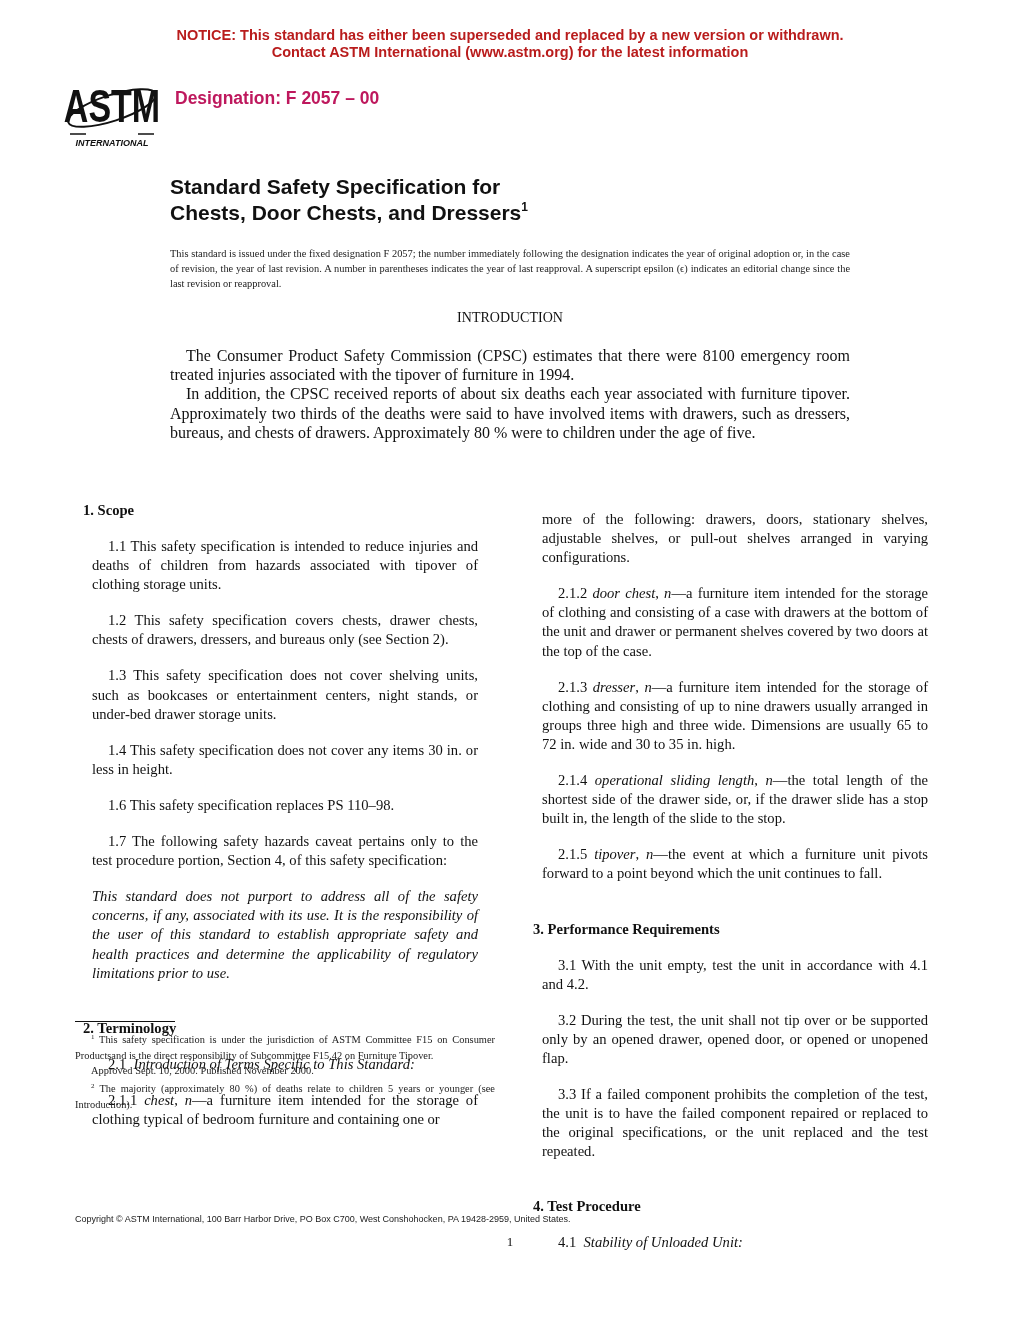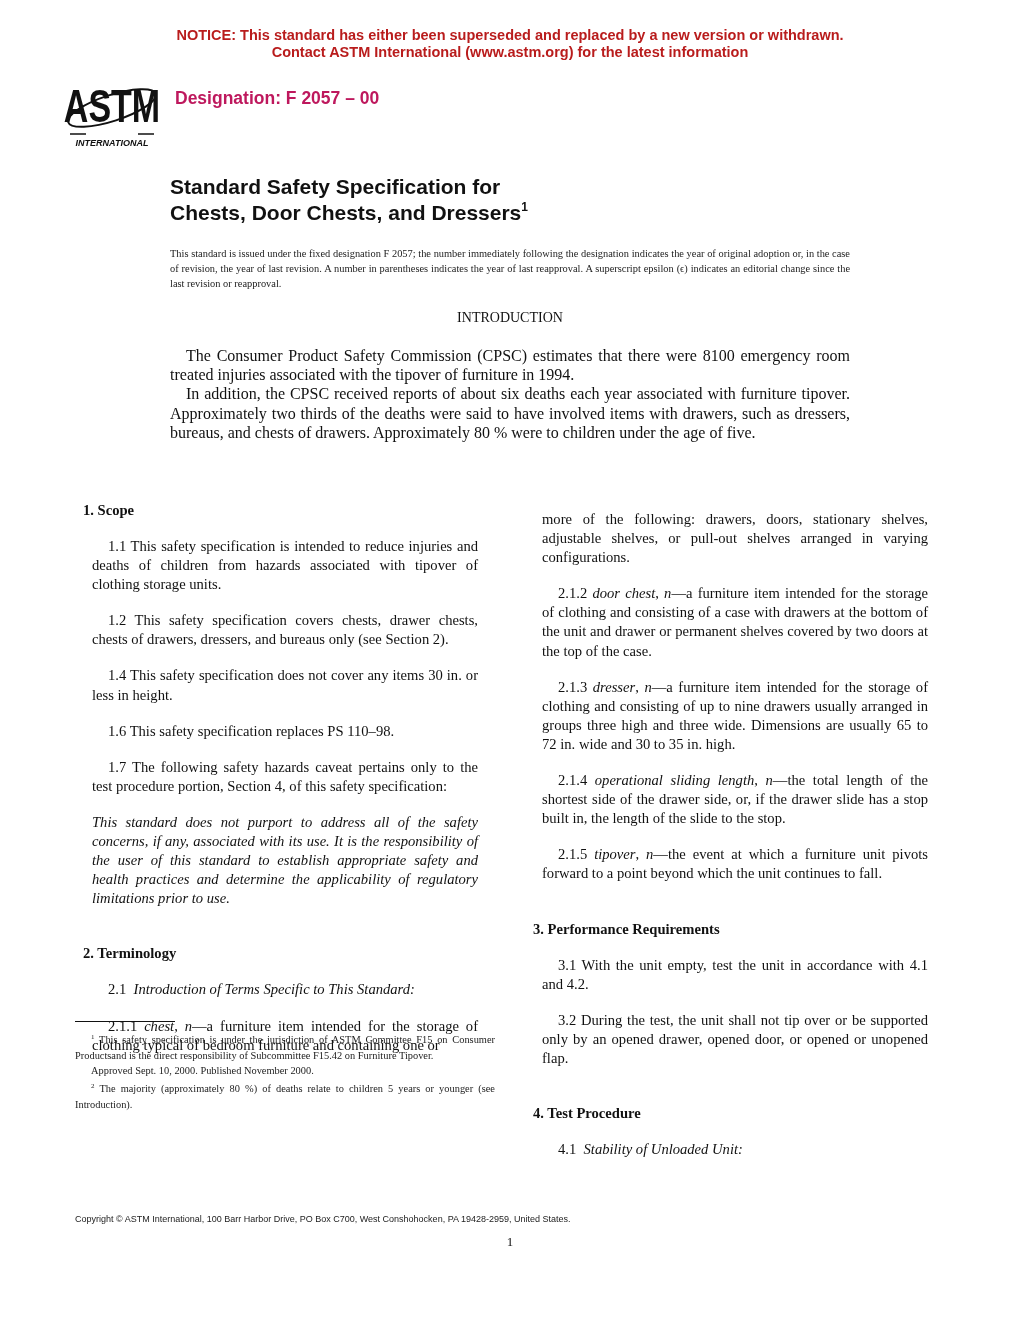--- a/index.html
+++ b/index.html
@@ -66,40 +66,42 @@
 <div class="abs intro-heading">INTRODUCTION</div>
 <div class="abs intro">
   <p>The Consumer Product Safety Commission (CPSC) estimates that there were 8100 emergency room treated injuries associated with the tipover of furniture in 1994.</p>
   <p>In addition, the CPSC received reports of about six deaths each year associated with furniture tipover. Approximately two thirds of the deaths were said to have involved items with drawers, such as dressers, bureaus, and chests of drawers. Approximately 80 % were to children under the age of five.</p>
 </div>
 
 <div class="abs col left-col">
   <h2>1. Scope</h2>
   <p>1.1 This safety specification is intended to reduce injuries and deaths of children from hazards associated with tipover of clothing storage units.</p>
   <p>1.2 This safety specification covers chests, drawer chests, chests of drawers, dressers, and bureaus only (see Section 2).</p>
+  <p>1.3 This safety specification does not cover shelving units, such as bookcases or entertainment centers, night stands, or under-bed drawer storage units.</p>
   <p>1.4 This safety specification does not cover any items 30 in. or less in height.</p>
   <p>1.6 This safety specification replaces PS 110–98.</p>
   <p>1.7 The following safety hazards caveat pertains only to the test procedure portion, Section 4, of this safety specification:</p>
   <p class="noindent"><i>This standard does not purport to address all of the safety concerns, if any, associated with its use. It is the responsibility of the user of this standard to establish appropriate safety and health practices and determine the applicability of regulatory limitations prior to use.</i></p>
   <div class="sec-gap"></div>
   <h2>2. Terminology</h2>
   <p><span>2.1</span>&nbsp; <i>Introduction of Terms Specific to This Standard:</i></p>
   <p><span>2.1.1</span> <i>chest</i>, <i>n</i>—<span>a furniture item intended for the storage of clothing typical of bedroom furniture and containing one or</span></p>
 </div>
 
 <div class="abs col right-col">
   <p class="noindent">more of the following: drawers, doors, stationary shelves, adjustable shelves, or pull-out shelves arranged in varying configurations.</p>
   <p><span>2.1.2</span> <i>door chest</i>, <i>n</i>—<span>a furniture item intended for the storage of clothing and consisting of a case with drawers at the bottom of the unit and drawer or permanent shelves covered by two doors at the top of the case.</span></p>
   <p><span>2.1.3</span> <i>dresser</i>, <i>n</i>—<span>a furniture item intended for the storage of clothing and consisting of up to nine drawers usually arranged in groups three high and three wide. Dimensions are usually 65 to 72 in. wide and 30 to 35 in. high.</span></p>
   <p><span>2.1.4</span> <i>operational sliding length</i>, <i>n</i>—<span>the total length of the shortest side of the drawer side, or, if the drawer slide has a stop built in, the length of the slide to the stop.</span></p>
   <p><span>2.1.5</span> <i>tipover</i>, <i>n</i>—<span>the event at which a furniture unit pivots forward to a point beyond which the unit continues to fall.</span></p>
   <div class="sec-gap"></div>
   <h2>3. Performance Requirements</h2>
   <p>3.1 With the unit empty, test the unit in accordance with 4.1 and 4.2.</p>
   <p>3.2 During the test, the unit shall not tip over or be supported only by an opened drawer, opened door, or opened or unopened flap.</p>
+  <p>3.3 If a failed component prohibits the completion of the test, the unit is to have the failed component repaired or replaced to the original specifications, or the unit replaced and the test repeated.</p>
   <div class="sec-gap"></div>
   <h2>4. Test Procedure</h2>
   <p><span>4.1</span>&nbsp; <i>Stability of Unloaded Unit:</i></p>
 </div>
 
 <div class="abs fn-rule"></div>
 <div class="abs footnotes">
   <p><sup>1</sup> <span>This safety specification is under the jurisdiction of ASTM Committee F15 on Consumer Productsand is the direct responsibility of Subcommittee F15.42 on Furniture Tipover.</span></p>
   <p>Approved Sept. 10, 2000. Published November 2000.</p>
   <p><sup>2</sup> <span>The majority (approximately 80 %) of deaths relate to children 5 years or younger (see Introduction).</span></p>

